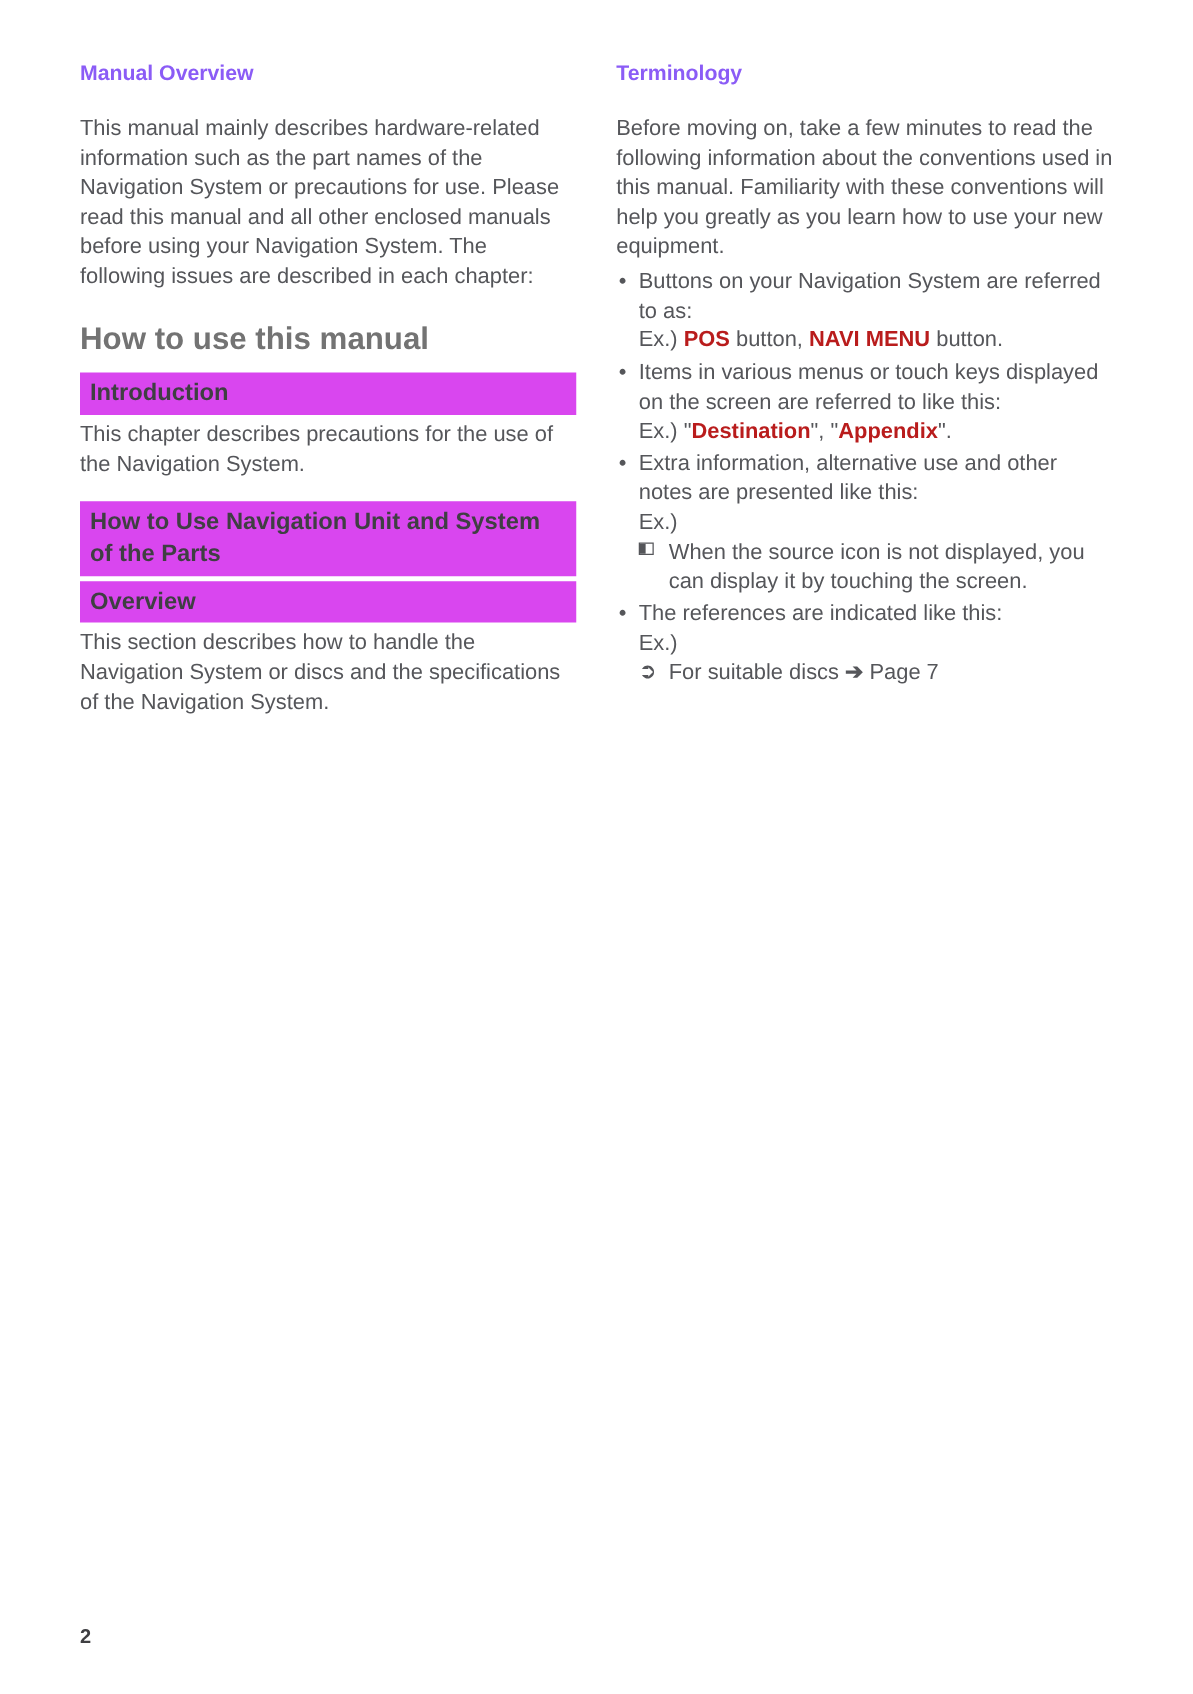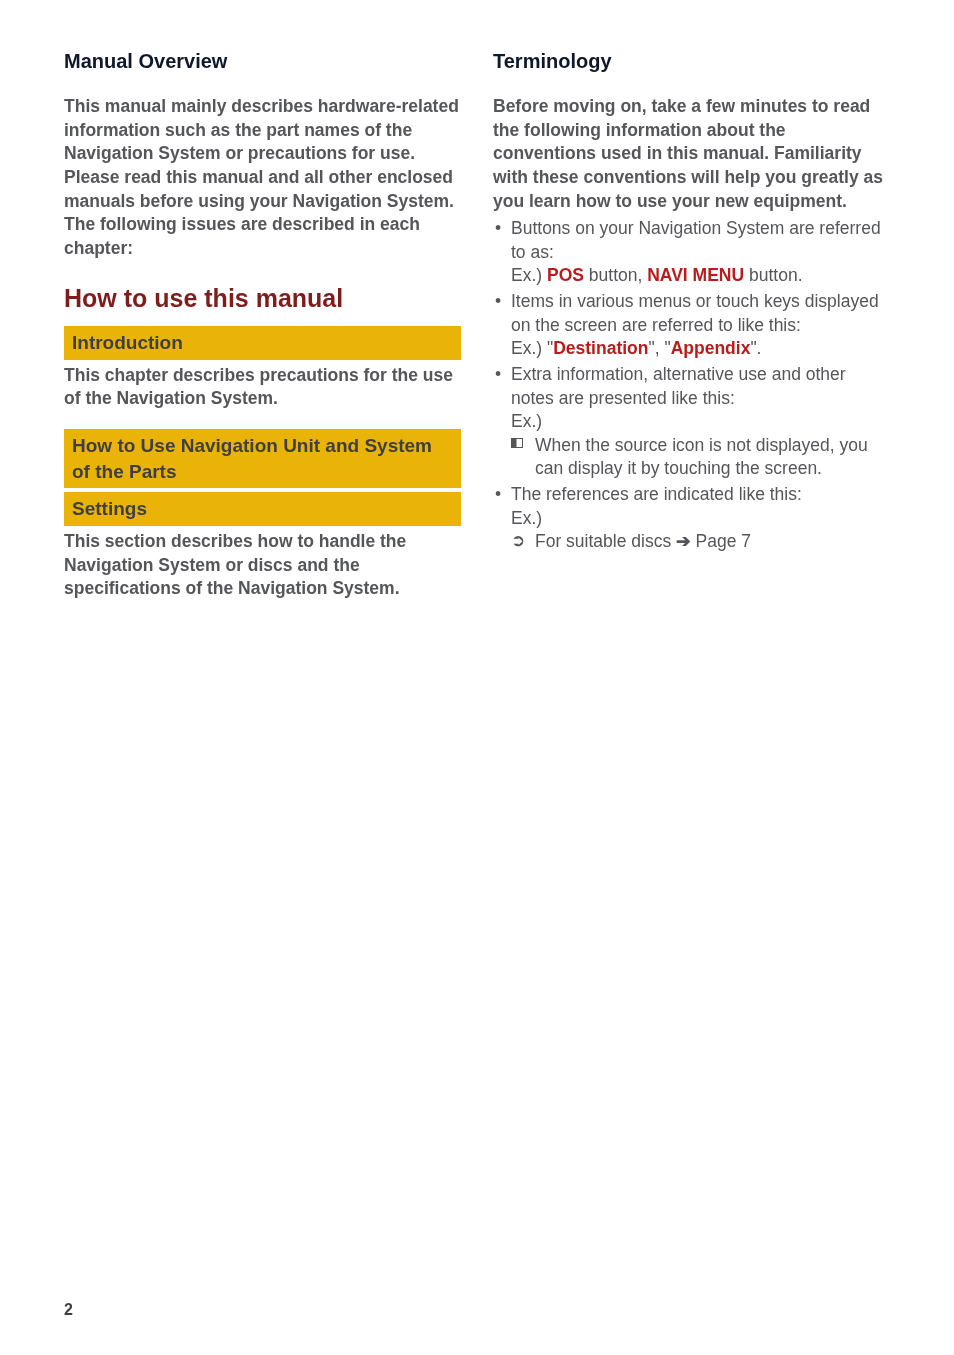--- a/index.html
+++ b/index.html
@@ -16,41 +16,41 @@
   }
   .columns {
     display: flex;
     gap: 32px;
   }
   .col {
     flex: 1 1 50%;
     min-width: 0;
   }
   h1 {
-    font-size: 20px;
+    font-size: 17px;
     font-weight: 700;
     margin-bottom: 20px;
-    color: #0f172a;
+    color: #8b5cf6;
   }
   h2 {
     font-size: 25px;
     font-weight: 700;
     margin-top: 22px;
     margin-bottom: 10px;
-    color: #7f1d1d;
+    color: #737373;
   }
   .subhead {
-    background: #eab308;
+    background: #d946ef;
     color: #3f3f42;
     font-weight: 700;
     font-size: 19px;
     padding: 4px 8px;
     margin-bottom: 4px;
   }
-  p { margin-bottom: 4px; font-weight: bold; }
+  p { margin-bottom: 4px; }
   .block { margin-bottom: 18px; }
   ul.bullets {
     list-style: none;
     padding-left: 0;
   }
   ul.bullets > li {
     position: relative;
     padding-left: 18px;
     margin-bottom: 2px;
   }
@@ -111,21 +111,21 @@
 
     <p class="block">This manual mainly describes hardware-related information such as the part names of the Navigation System or precautions for use. Please read this manual and all other enclosed manuals before using your Navigation System. The following issues are described in each chapter:</p>
 
     <h2>How to use this manual</h2>
 
     <div class="subhead">Introduction</div>
     <p class="block">This chapter describes precautions for the use of the Navigation System.</p>
 
     <div class="subhead">How to Use Navigation Unit and System of the Parts</div>
 
-    <div class="subhead">Settings</div>
+    <div class="subhead">Overview</div>
     <p class="block">This section describes how to handle the Navigation System or discs and the specifications of the Navigation System.</p>
 
   </div>
 
   <div class="col">
 
     <h1>Terminology</h1>
 
     <p>Before moving on, take a few minutes to read the following information about the conventions used in this manual. Familiarity with these conventions will help you greatly as you learn how to use your new equipment.</p>
 

